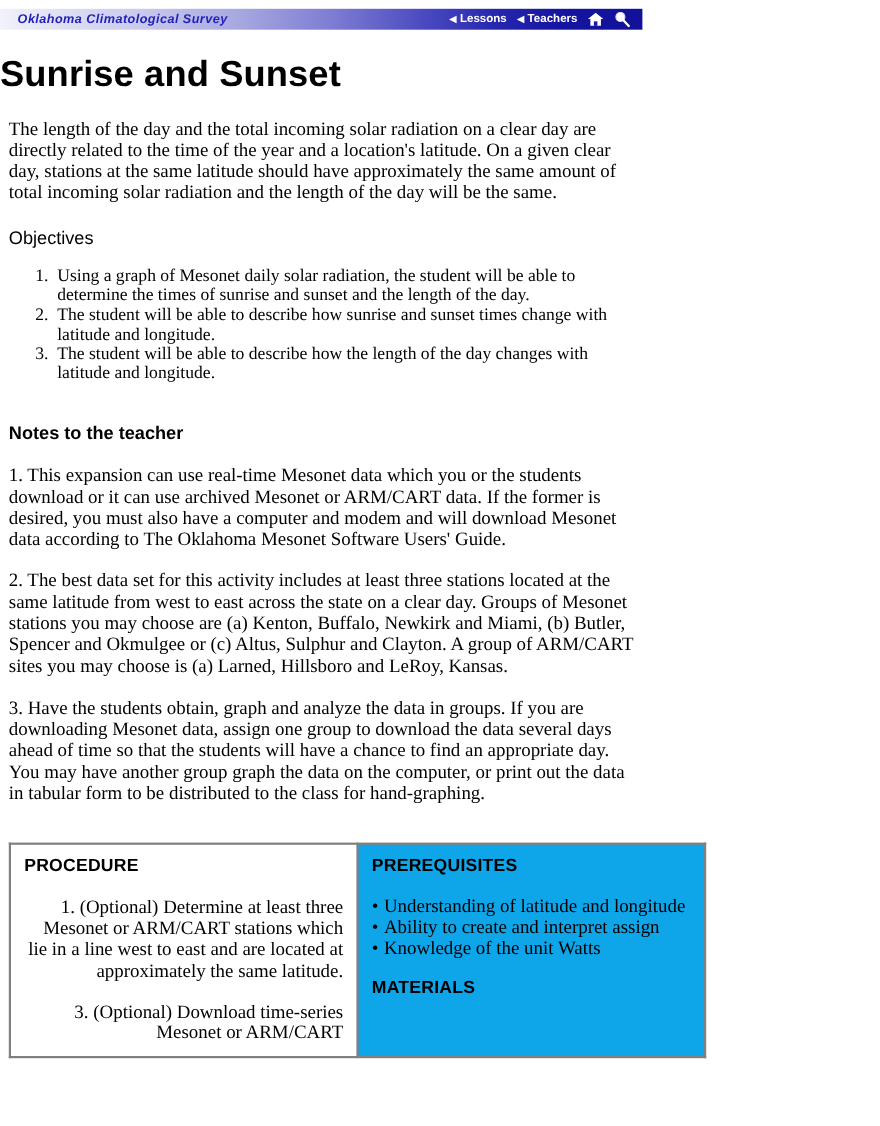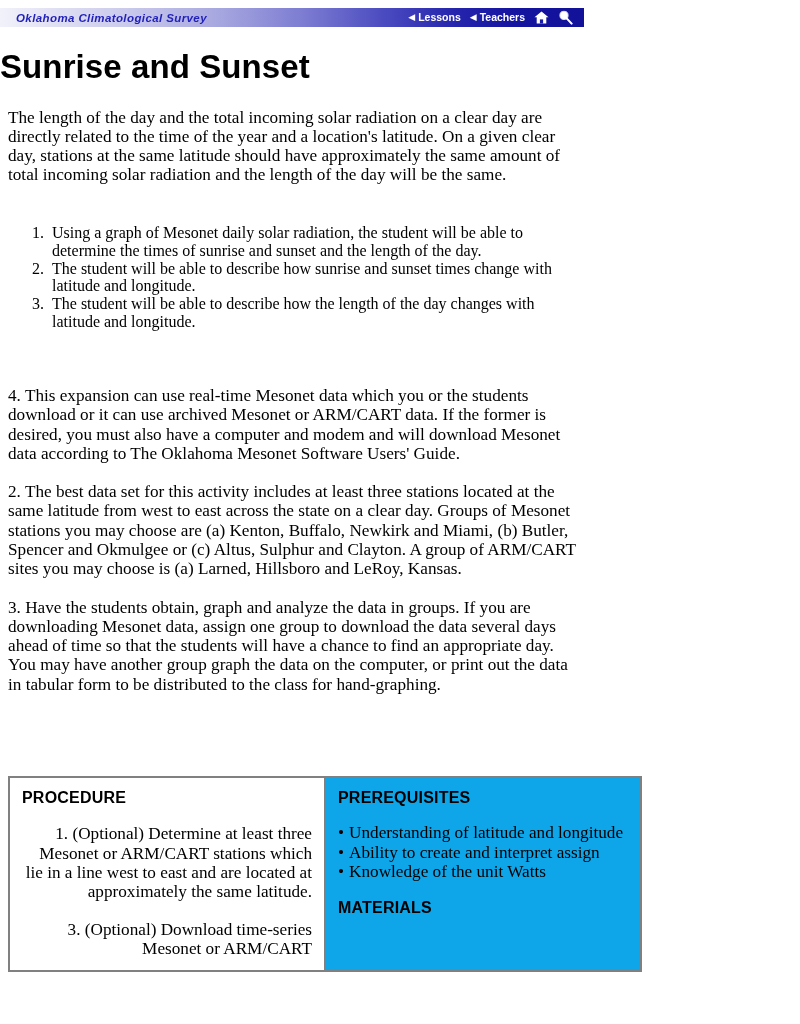--- a/index.html
+++ b/index.html
@@ -142,21 +142,20 @@
 
   .bold-inline { font-weight: normal; }
 
   
   .infobox {
     width: 580px;
     margin-left: 8px;
     border: 2px solid #0ea5e9;
     border-collapse: collapse;
     table-layout: fixed;
-    margin-top: 46px;
   }
   .infobox td {
     vertical-align: top;
     padding: 11px 12px 12px 12px;
     border: 2px solid #808080;
   }
   .cell-procedure {
     width: 290px;
     background: #ffffff;
   }
@@ -231,34 +230,36 @@
 <h1 class="page-title">Sunrise and Sunset</h1>
 
 <div class="content">
 
   <div class="gap-lg"></div>
 
   <p class="body">The length of the day and the total incoming solar radiation on a clear day are directly related to the time of the year and a location's latitude. On a given clear day, stations at the same latitude should have approximately the same amount of total incoming solar radiation and the length of the day will be the same.</p>
 
   <div class="gap-lg"></div>
 
+  <h3 class="section-plain">Objectives</h3>
 
   <ol class="objectives">
     <li>Using a graph of Mesonet daily solar radiation, the student will be able to determine the times of sunrise and sunset and the length of the day.</li>
     <li>The student will be able to describe how sunrise and sunset times change with latitude and longitude.</li>
     <li>The student will be able to describe how the length of the day changes with latitude and longitude.</li>
   </ol>
 
   <div class="gap-lg"></div>
   <div class="gap-sm"></div>
 
+  <h3 class="section-bold">Notes to the teacher</h3>
 
   <div class="gap-md"></div>
 
-  <p class="body"><span>4. This expansion can use real-time Mesonet data which you or the students download or it can use archived Mesonet or ARM/CART data. If the former is desired, you must also have a computer and modem and will download Mesonet data according to </span><span class="bold-inline">The Oklahoma Mesonet Software Users' Guide</span><span>.</span></p>
+  <p class="body"><span>1. This expansion can use real-time Mesonet data which you or the students download or it can use archived Mesonet or ARM/CART data. If the former is desired, you must also have a computer and modem and will download Mesonet data according to </span><span class="bold-inline">The Oklahoma Mesonet Software Users' Guide</span><span>.</span></p>
 
   <div class="gap-md"></div>
 
   <p class="body">2. The best data set for this activity includes at least three stations located at the same latitude from west to east across the state on a clear day. Groups of Mesonet stations you may choose are (a) Kenton, Buffalo, Newkirk and Miami, (b) Butler, Spencer and Okmulgee or (c) Altus, Sulphur and Clayton. A group of ARM/CART sites you may choose is (a) Larned, Hillsboro and LeRoy, Kansas.</p>
 
   <div class="gap-md"></div>
 
   <p class="body">3. Have the students obtain, graph and analyze the data in groups. If you are downloading Mesonet data, assign one group to download the data several days ahead of time so that the students will have a chance to find an appropriate day. You may have another group graph the data on the computer, or print out the data in tabular form to be distributed to the class for hand-graphing.</p>
 
 </div>

